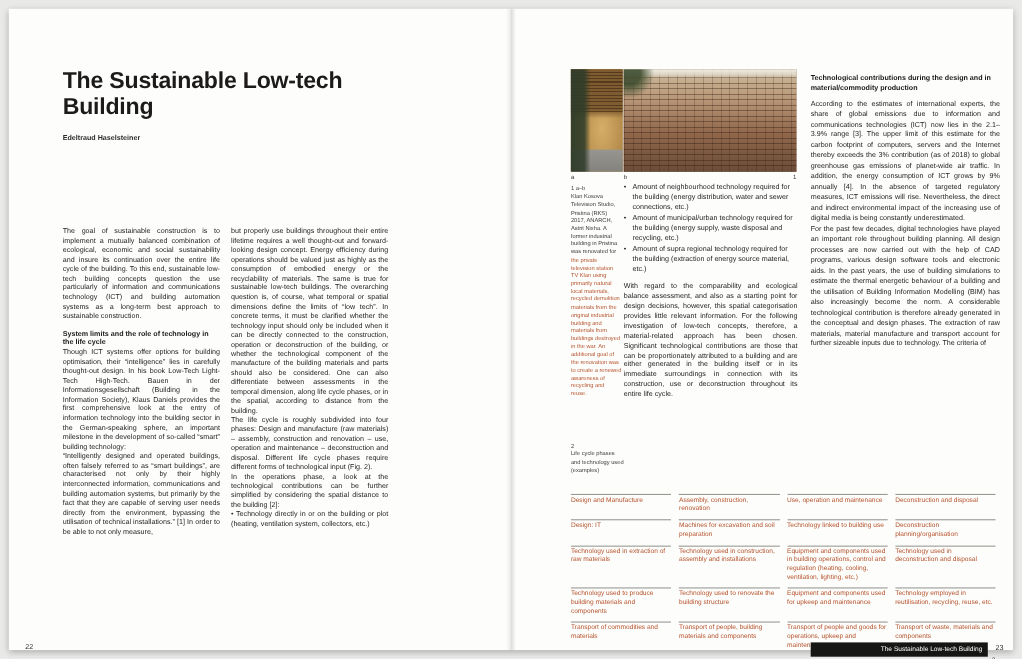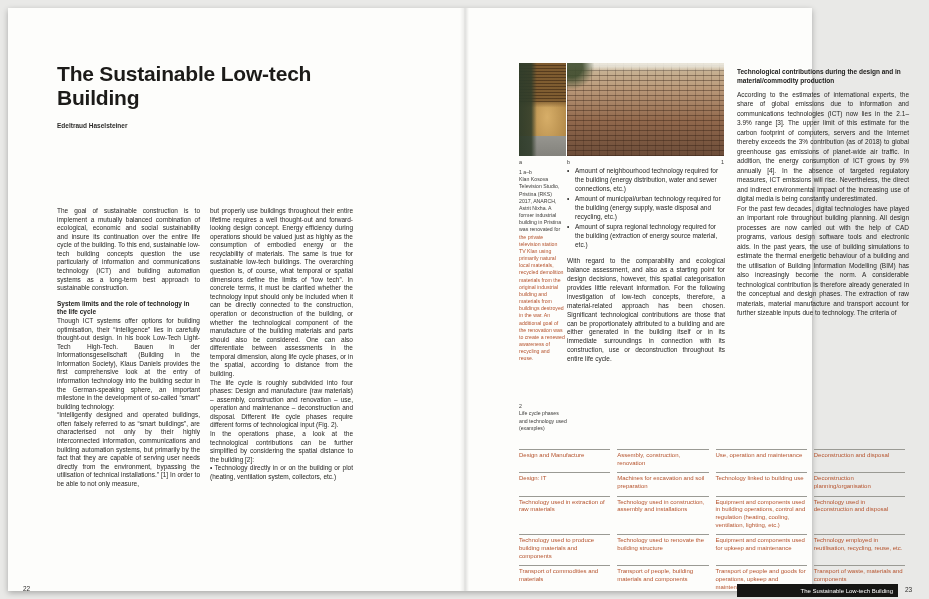--- a/index.html
+++ b/index.html
@@ -6,21 +6,21 @@
   :root{
     --accent:#b5522c;
     --footer-bg:#161614;
     --ink:#262523;
     --cap:#3c3b39;
     --rule:#9a9a94;
   }
   *{margin:0;padding:0;box-sizing:border-box;}
   html,body{width:929px;height:599px;}
   body{background:#e9e9e7;font-family:"Liberation Sans",sans-serif;position:relative;overflow:hidden;}
-  .spread{position:absolute;left:8px;top:8px;width:804px;height:583px;background:#fdfdfb;box-shadow:0 2px 6px rgba(0,0,0,.28);}
+  .spread{position:absolute;left:8px;top:8px;width:913px;height:583px;background:#fdfdfb;box-shadow:0 2px 6px rgba(0,0,0,.28);}
   .gutter{position:absolute;left:452px;top:0;width:9px;height:100%;
     background:linear-gradient(90deg,rgba(0,0,0,0) 0%,rgba(0,0,0,.06) 40%,rgba(0,0,0,.12) 55%,rgba(0,0,0,0) 100%);}
   .abs{position:absolute;}
   .t{white-space:pre-line;}
 
   
   .title{left:49px;top:54px;width:305px;font-size:21px;line-height:1.16;font-weight:bold;color:#1c1b19;letter-spacing:-0.2px;}
   .author{left:49px;top:114px;font-size:6.5px;font-weight:bold;color:#2e2d2b;}
   .col{width:143px;font-size:6.5px;line-height:1.32;color:var(--ink);text-align:justify;}
   .col1{left:49px;top:199px;}

